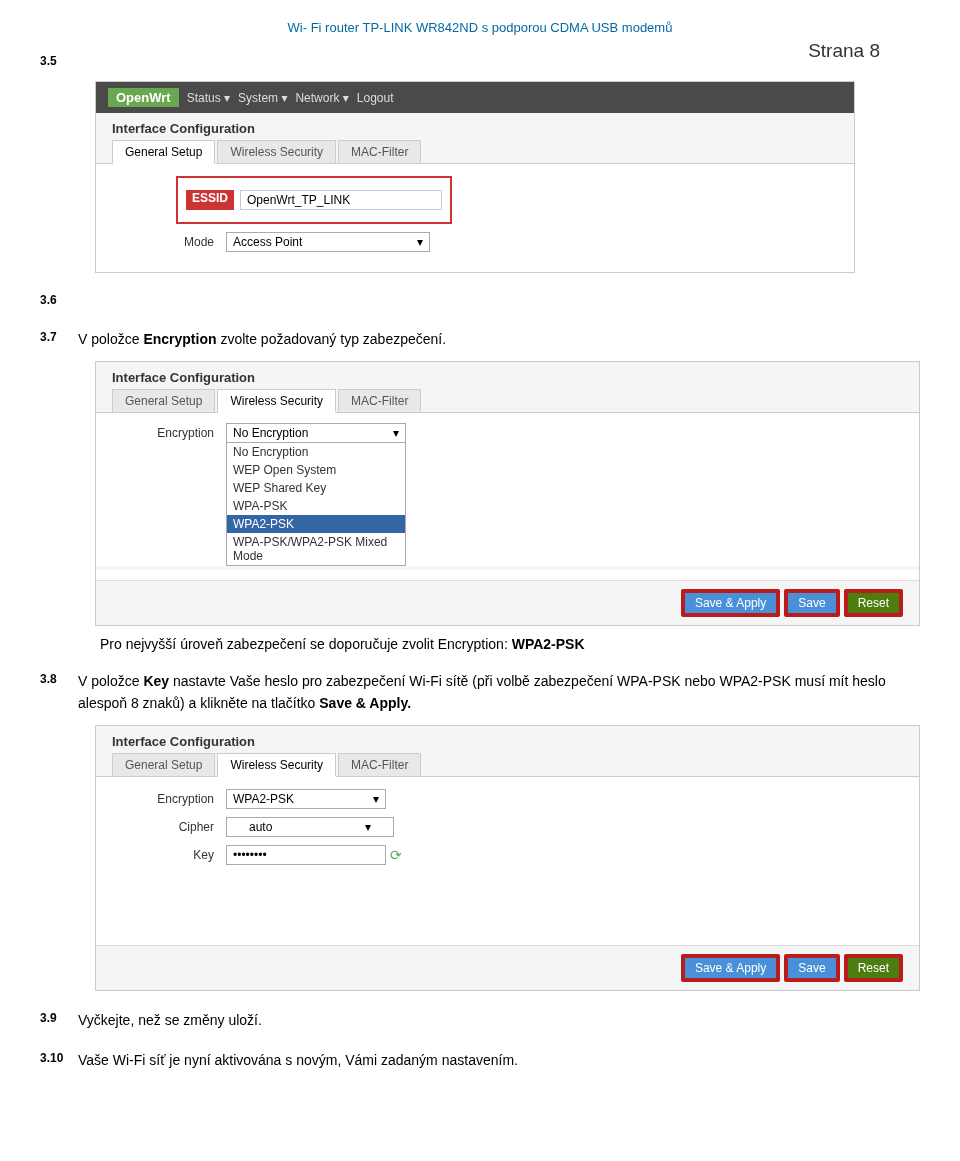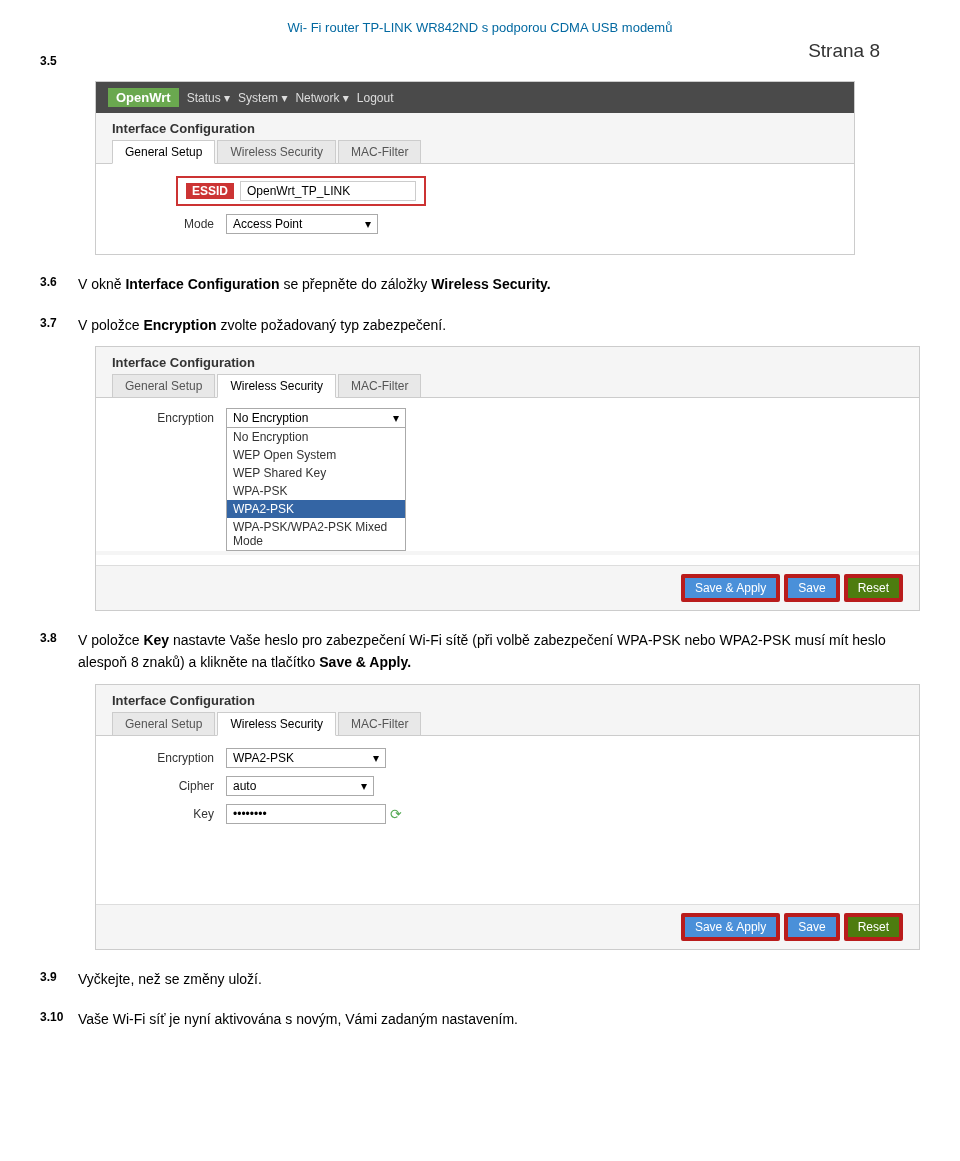--- a/index.html
+++ b/index.html
@@ -221,43 +221,40 @@
     </div>
     <div class="iface-config-title">Interface Configuration</div>
     <div class="tabs-row">
       <div class="tab active">General Setup</div>
       <div class="tab">Wireless Security</div>
       <div class="tab">MAC-Filter</div>
     </div>
     <div class="form-body">
 
       <div class="essid-row">
-        <div style="margin-left:50px; border: 2px solid #cc3333; display:inline-flex; align-items:center; padding:3px 8px; gap:6px;">
+        <div style="margin-left:50px; border: 2px solid #cc3333; display:inline-flex; padding:12px 8px; gap:6px;">
           <span style="background:#cc3333; color:#fff; font-size:12px; padding:1px 6px; font-weight:bold;">ESSID</span>
-          <input type="text" style="border: 1px solid rgb(204, 204, 204); padding: 2px 6px; font-size: 12px; width: 176px;" value="OpenWrt_TP_LINK">
+          <input type="text" style="border: 1px solid rgb(204, 204, 204); padding: 2px 6px; font-size: 12px; width: 202px;" value="OpenWrt_TP_LINK">
         </div>
       </div>
 
       <div class="mode-row">
         <span class="mode-label">Mode</span>
-        <div style="display:flex; align-items:center; border:1px solid #aaa; background:#fff; padding:2px 6px; width:152px; font-size:12px; justify-content:space-between;">
+        <div style="display:flex; align-items:center; border:1px solid #aaa; background:#fff; padding:2px 6px; width:204px; font-size:12px; justify-content:space-between;">
           <span>Access Point</span>
           <span>▾</span>
         </div>
       </div>
     </div>
   </div>
 </div>
 
 <div class="section">
   <div class="section-line">
     <span class="section-num">3.6</span>
-    <span class="section-text">
-      V okně <b>Interface Configuration</b> se přepněte do záložky <b>Wireless Security.</b>
-    </span>
   </div>
 </div>
 
 <div class="section">
   <div class="section-line">
     <span class="section-num">3.7</span>
     <span class="section-text">
       V položce <b>Encryption</b> zvolte požadovaný typ zabezpečení.
     </span>
   </div>
@@ -291,20 +288,23 @@
       </div>
     </div>
     <div style="height:10px; background:#fff;"></div>
     <div class="buttons-row">
       <button class="btn btn-save-apply">Save &amp; Apply</button>
       <button class="btn btn-save">Save</button>
       <button class="btn btn-reset">Reset</button>
     </div>
   </div>
 
+  <div class="note-text">
+    <span>Pro nejvyšší úroveň zabezpečení se doporučuje zvolit Encryption: </span><b>WPA2-PSK</b>
+  </div>
 </div>
 
 <div class="section">
   <div class="section-line">
     <span class="section-num">3.8</span>
     <span class="section-text">
       V položce <b>Key</b> nastavte Vaše heslo pro zabezpečení Wi-Fi sítě (při volbě zabezpečení WPA-PSK nebo WPA2-PSK musí mít heslo alespoň 8 znaků) a klikněte na tlačítko <b>Save &amp; Apply.</b>
     </span>
   </div>
 
@@ -320,21 +320,21 @@
       <div class="form-row">
         <span class="form-label">Encryption</span>
         <div style="border:1px solid #aaa; background:#fff; width:160px; padding:2px 6px; font-size:12px; display:flex; justify-content:space-between;">
           <span>WPA2-PSK</span>
           <span>▾</span>
         </div>
       </div>
 
       <div class="form-row">
         <span class="form-label">Cipher</span>
-        <div style="border:1px solid #aaa; background:#fff; width:148px; padding:2px 6px; font-size:12px; display:flex; justify-content:space-between;">
+        <div style="border:1px solid #aaa; background:#fff; width:168px; padding:2px 22px; font-size:12px; display:flex; justify-content:space-between;">
           <span>auto</span>
           <span>▾</span>
         </div>
       </div>
 
       <div class="form-row">
         <span class="form-label">Key</span>
         <input type="password" value="password" style="border: 1px solid rgb(170, 170, 170); padding: 2px 6px; font-size: 12px; width: 160px;">
         <span class="key-icon">⟳</span>
       </div>

